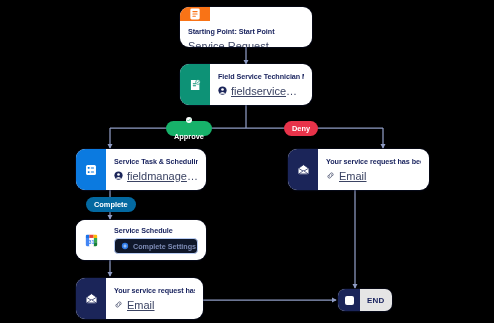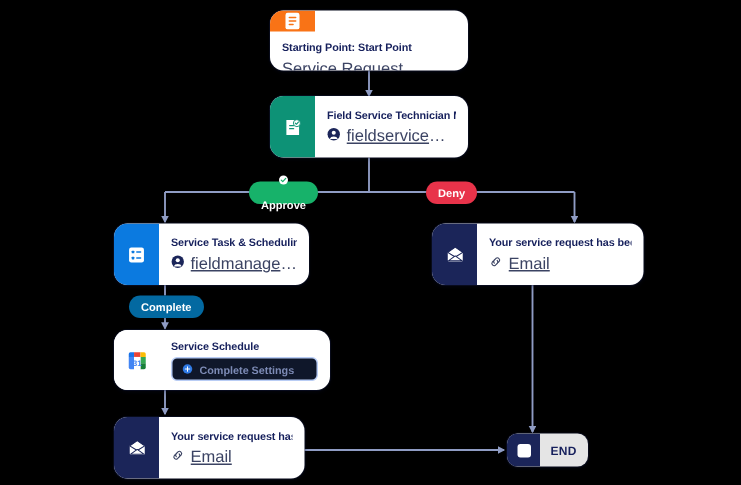--- a/index.html
+++ b/index.html
@@ -283,21 +283,21 @@
         </span>
         <span class="txt">Email</span>
       </div>
     </div>
   </div>
 
   <div class="badge badge-complete" style="left:86px; top:197px;">
     <span>Complete</span>
   </div>
 
-  <div class="node" style="left:76px; top:220px; width:144px; height:40px;">
+  <div class="node" style="left:76px; top:220px; width:130px; height:40px;">
     <div class="node-ico ico-white">
       <svg width="17" height="17" viewBox="0 0 24 24" aria-hidden="true">
         <rect x="4" y="4" width="16" height="16" rx="1.6" fill="#ffffff"></rect>
         <path d="M4,5.6 a1.6,1.6 0 0 1 1.6,-1.6 h3.4 v4.4 h-5 z" fill="#1a73e8"></path>
         <path d="M9,4 h6 v4.4 h-6 z" fill="#ea4335"></path>
         <path d="M15,4 h3.4 a1.6,1.6 0 0 1 1.6,1.6 v2.8 h-5 z" fill="#fbbc04"></path>
         <path d="M20,8.4 v6 h-5 v-6 z" fill="#34a853"></path>
         <path d="M15,14.4 h5 v4 a1.6,1.6 0 0 1 -1.6,1.6 h-3.4 z" fill="#188038"></path>
         <path d="M4,8.4 h5 v11.6 h-3.4 a1.6,1.6 0 0 1 -1.6,-1.6 z" fill="#4285f4"></path>
         <rect x="9" y="8.4" width="6" height="11.6" fill="#ffffff"></rect>

